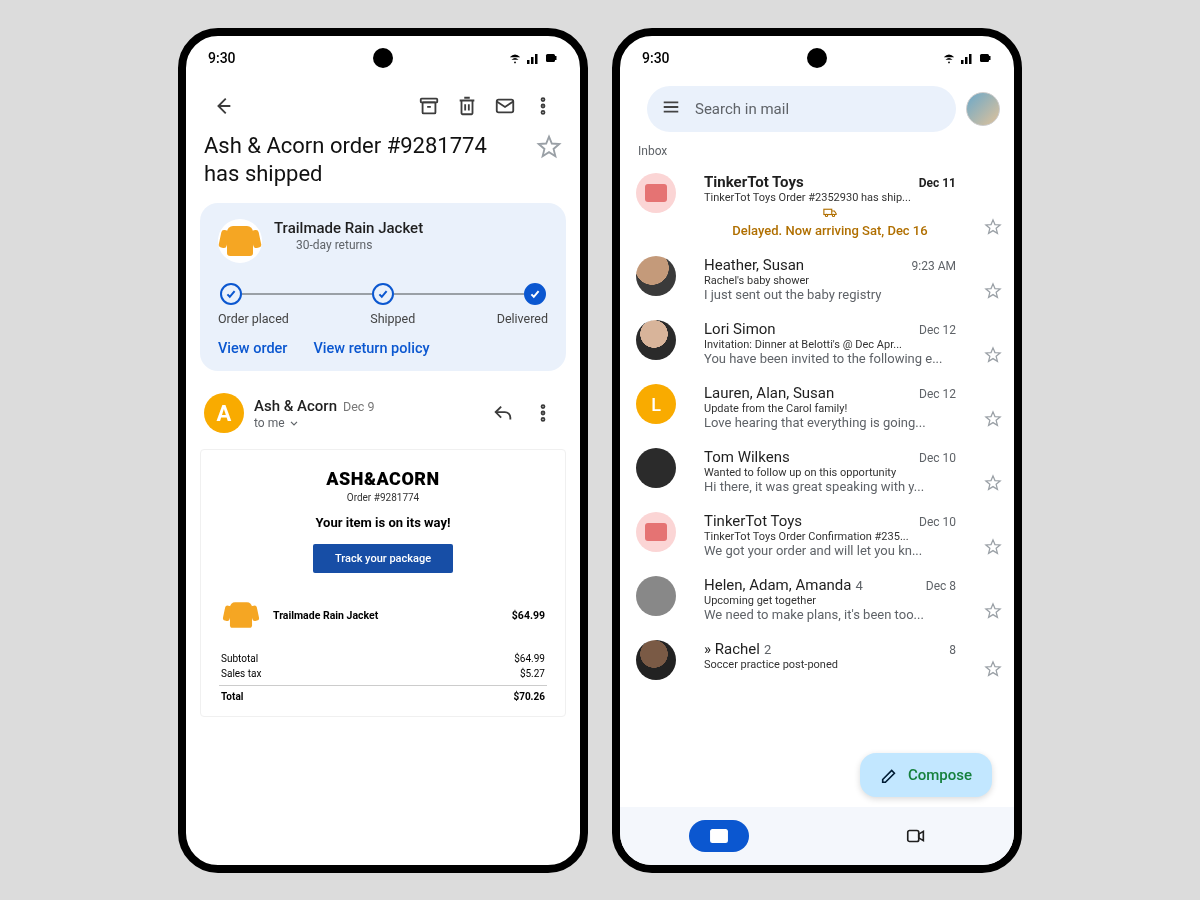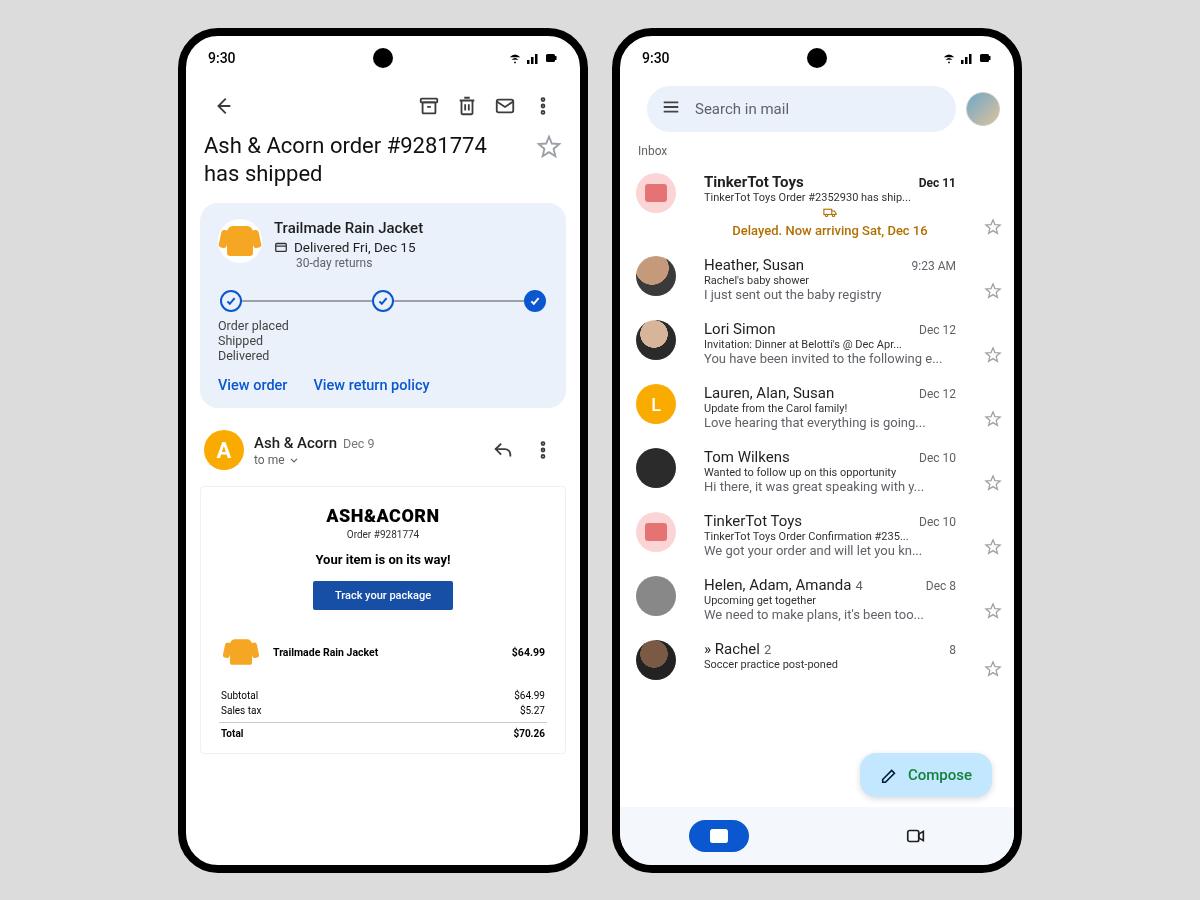--- a/index.html
+++ b/index.html
@@ -74,21 +74,21 @@
   .card-note { font-size:12px; color:#5f6368; margin-top:1px; margin-left:22px;}
   .box-icon{ width:14px; height:14px; }
   .steps { display:flex; align-items:center; margin:20px 2px 6px 2px; }
   .step { display:flex; flex-direction:column; align-items:center; }
   .step-circle {
     width:22px; height:22px; border:2.5px solid #0b57d0; border-radius:50%; background:#eaf1fb; display:flex; align-items:center; justify-content:center;
   }
   .step-circle.fill { background:#0b57d0; }
   .step-circle svg { width:12px; height:12px; }
   .step-line { flex:1; height:1.5px; background:#9aa0a6; }
-  .step-labels { display:flex; justify-content:space-between; font-size:12.5px; color:#444; margin:6px 0 14px 0;flex-direction:column;}
+  .step-labels { display:flex; justify-content:space-between; font-size:12.5px; color:#444; margin:6px 0 14px 0;}
   .card-links { display:flex; gap:26px; }
   .card-link { color:#0b57d0; font-weight:500; font-size:14.5px; cursor:pointer;}
 
   .from-row { display:flex; align-items:center; gap:10px; padding:16px 18px 6px 18px; }
   .avatar-a {
     width:40px; height:40px; border-radius:50%; background:#f9ab00; color:#fff; font-weight:700; font-size:22px;
     display:flex; align-items:center; justify-content:center;
   }
   .from-name { font-weight:500; font-size:15px; color:#1f1f1f; }
   .from-date { font-size:12.5px; color:#777; margin-left:6px; }
@@ -305,26 +305,20 @@
       </svg>
   </div>
 
   <div class="card">
     <div class="card-head">
       <div class="card-thumb">
           <div class="jacket"></div>
         </div>
       <div class="card-info">
         <div class="card-title">Trailmade Rain Jacket</div>
-        <div class="card-sub">
-          <svg class="box-icon" viewBox="0 0 16 16" stroke="#333" fill="none" stroke-width="1.5">
-              <use href="#i-box"></use>
-            </svg>
-          <span>Delivered Fri, Dec 15</span>
-        </div>
         <div class="card-note">30-day returns</div>
       </div>
     </div>
     <div class="steps">
       <div class="step">
           <div class="step-circle">
             <svg viewBox="0 0 15 13" stroke="#0b57d0" stroke-width="2.5" fill="none">
               <use href="#i-check"></use>
             </svg>
           </div>

